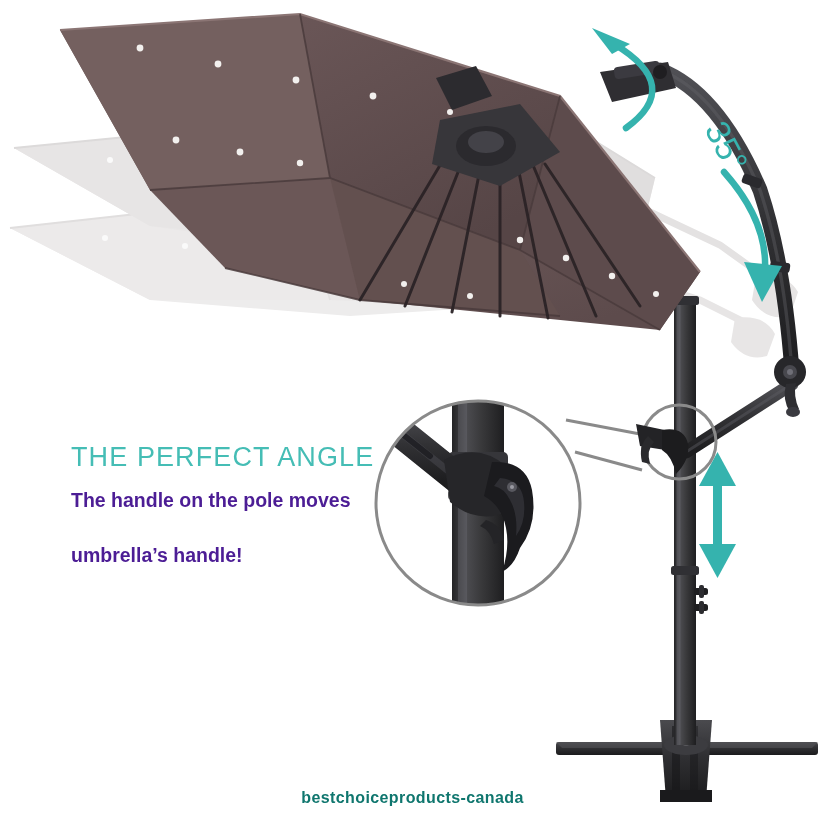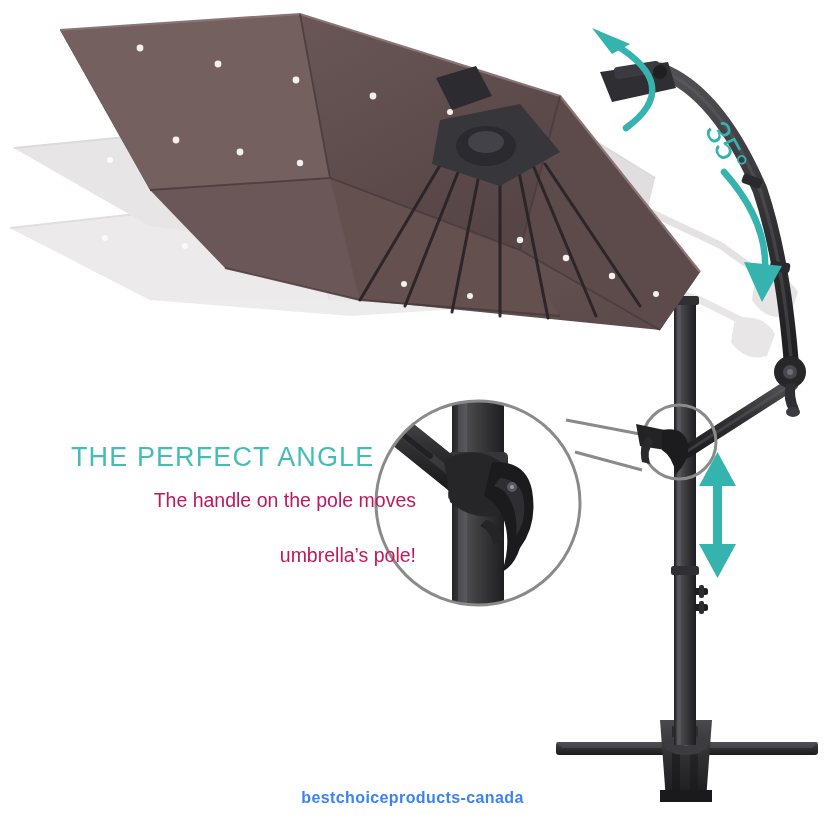--- a/index.html
+++ b/index.html
@@ -10,25 +10,25 @@
   }
   #stage{position:relative;width:825px;height:825px;background:#ffffff;overflow:hidden;}
   #art{position:absolute;left:0;top:0;width:825px;height:825px;}
 
   .txtblock{position:absolute;left:32px;top:442px;width:345px;margin-left:39px;}
   .headline{
     font-size:27px;letter-spacing:1.1px;font-weight:400;
     color:#45bdb5;line-height:1.15;margin:0 0 14px 0;white-space:nowrap;
   }
   .body-copy{
-    font-size:19.5px;line-height:1.42;color:#be185d;font-weight:400;margin:0;text-align:right;
+    font-size:19.5px;line-height:1.42;color:#4c1d95;font-weight:700;margin:0;
   }
   .watermark{
     position:absolute;left:0;top:789px;width:825px;text-align:center;
-    font-size:16px;letter-spacing:.4px;color:#3b82f6;font-weight:600;
+    font-size:16px;letter-spacing:.4px;color:#0f766e;font-weight:600;
   }
 </style>
 </head>
 <body>
 
 <div id="stage">
 
   <svg id="art" viewBox="0 0 825 825">
     <defs>
       <linearGradient id="poleGrad" x1="0" y1="0" x2="1" y2="0">
@@ -270,19 +270,19 @@
       </g>
       <circle cx="478" cy="503" r="102" fill="none" stroke="#8a8a8a" stroke-width="3"></circle>
     </g>
   </svg>
 
   <div class="txtblock">
     <h2 class="headline">THE PERFECT ANGLE</h2>
     <p class="body-copy">
       <span>The handle on the pole moves</span><br>
       <br>
-      <span>umbrella’s pole!</span>
+      <span>umbrella’s handle!</span>
     </p>
   </div>
 
   <div class="watermark">bestchoiceproducts-canada</div>
 
 </div>
 
 </body></html>

